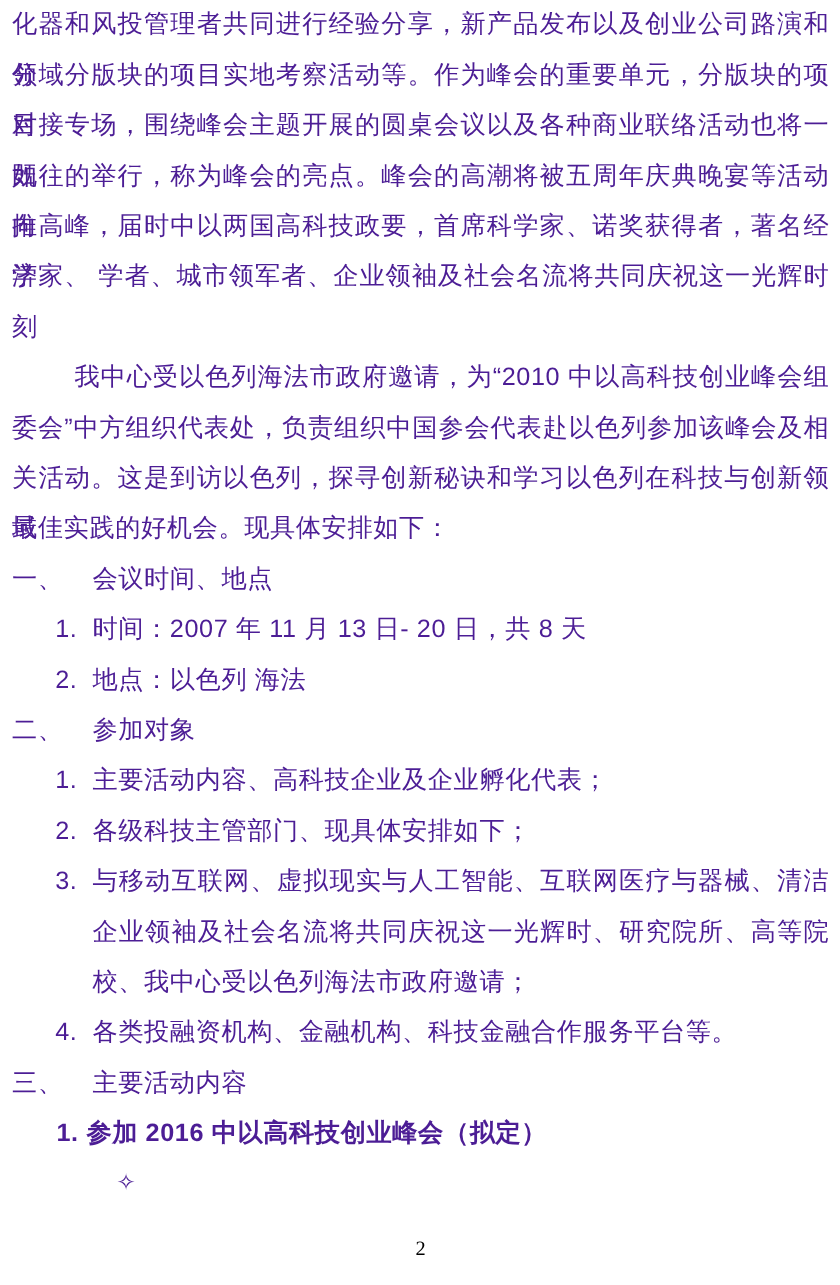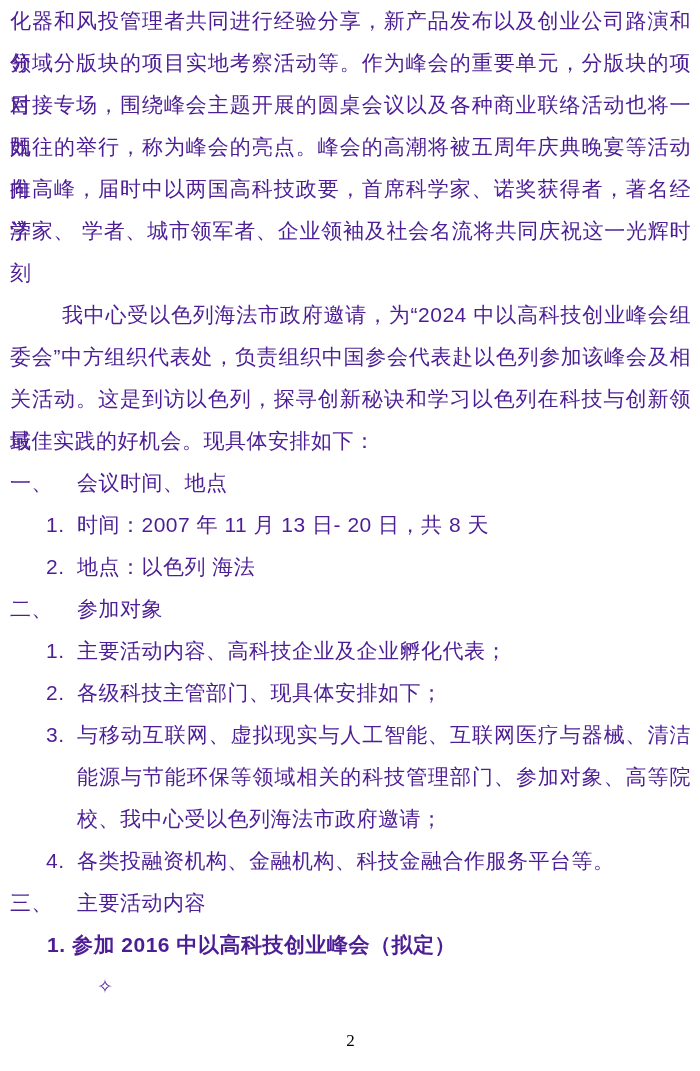--- a/index.html
+++ b/index.html
@@ -55,32 +55,32 @@
 
 <div class="page">
   <div class="doc-body" id="doc-lines">
       <div class="line body j"><span>化器和风投管理者共同进行经验分享，新产品发布以及创业公司路演和分</span></div>
       <div class="line body j"><span>领域分版块的项目实地考察活动等。作为峰会的重要单元，分版块的项目</span></div>
       <div class="line body j"><span>对接专场，围绕峰会主题开展的圆桌会议以及各种商业联络活动也将一如</span></div>
       <div class="line body j"><span>既往的举行，称为峰会的亮点。峰会的高潮将被五周年庆典晚宴等活动推</span></div>
       <div class="line body j"><span>向高峰，届时中以两国高科技政要，首席科学家、诺奖获得者，著名经济</span></div>
       <div class="line body j"><span>学家、 学者、城市领军者、企业领袖及社会名流将共同庆祝这一光辉时</span></div>
       <div class="line body"><span>刻</span></div>
-      <div class="line pindent j"><span>我中心受以色列海法市政府邀请，为“2024 中以高科技创业峰会组</span></div>
+      <div class="line pindent j"><span>我中心受以色列海法市政府邀请，为“2010 中以高科技创业峰会组</span></div>
       <div class="line body j"><span>委会”中方组织代表处，负责组织中国参会代表赴以色列参加该峰会及相</span></div>
       <div class="line body j"><span>关活动。这是到访以色列，探寻创新秘诀和学习以色列在科技与创新领域</span></div>
       <div class="line body"><span>最佳实践的好机会。现具体安排如下：</span></div>
       <div class="line heading"><span class="marker">一、</span><span>会议时间、地点</span></div>
       <div class="line listnum"><span class="marker">1.</span><span>时间：2007 年 11 月 13 日- 20 日，共 8 天</span></div>
       <div class="line listnum"><span class="marker">2.</span><span>地点：以色列 海法</span></div>
       <div class="line heading"><span class="marker">二、</span><span>参加对象</span></div>
       <div class="line listnum"><span class="marker">1.</span><span>主要活动内容、高科技企业及企业孵化代表；</span></div>
       <div class="line listnum"><span class="marker">2.</span><span>各级科技主管部门、现具体安排如下；</span></div>
       <div class="line listnum j"><span class="marker">3.</span><span>与移动互联网、虚拟现实与人工智能、互联网医疗与器械、清洁</span></div>
-      <div class="line listcont j"><span>能源与节能环保等领域相关的科技管理部门、参加对象、高等院</span></div>
+      <div class="line listcont j"><span>企业领袖及社会名流将共同庆祝这一光辉时、研究院所、高等院</span></div>
       <div class="line listcont"><span>校、我中心受以色列海法市政府邀请；</span></div>
       <div class="line listnum"><span class="marker">4.</span><span>各类投融资机构、金融机构、科技金融合作服务平台等。</span></div>
       <div class="line heading"><span class="marker">三、</span><span>主要活动内容</span></div>
       <div class="line boldnum"><span class="marker">1.</span><span>参加 2016 中以高科技创业峰会（拟定）</span></div>
       <div class="line bullet"><span class="marker">✧</span></div>
     </div>
   <div class="footer">2</div>
 </div>
 
 </body></html>

